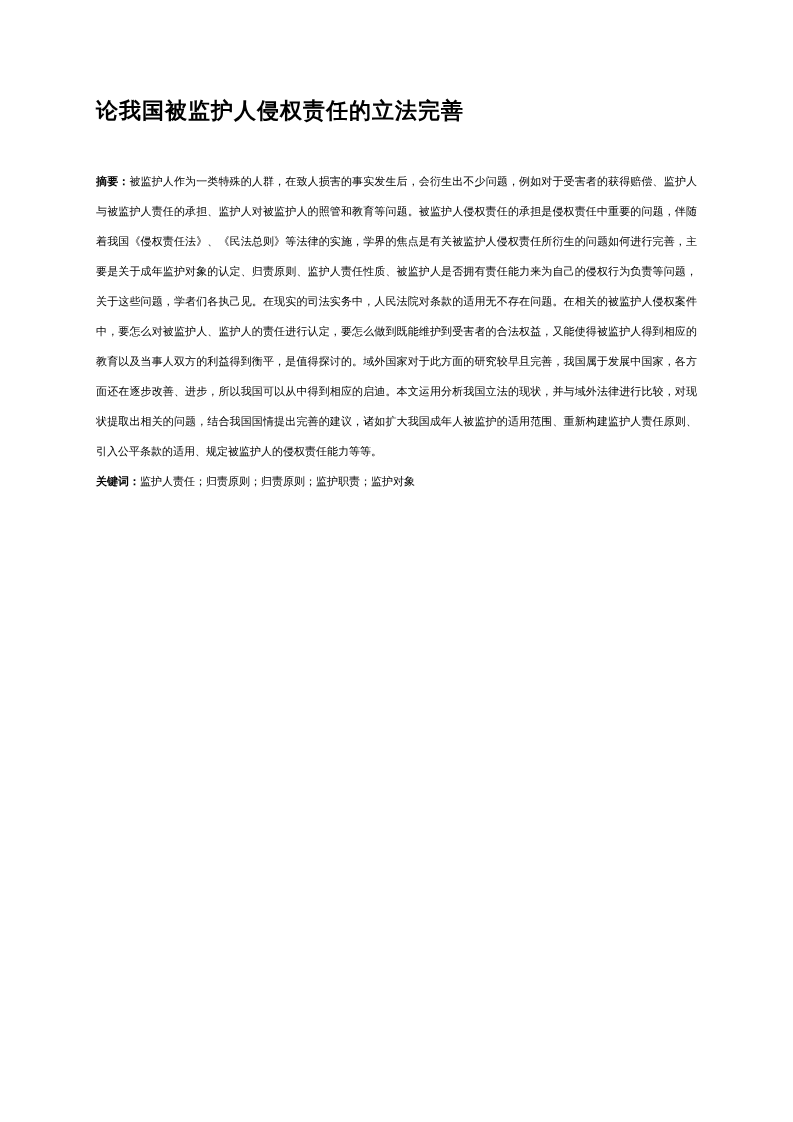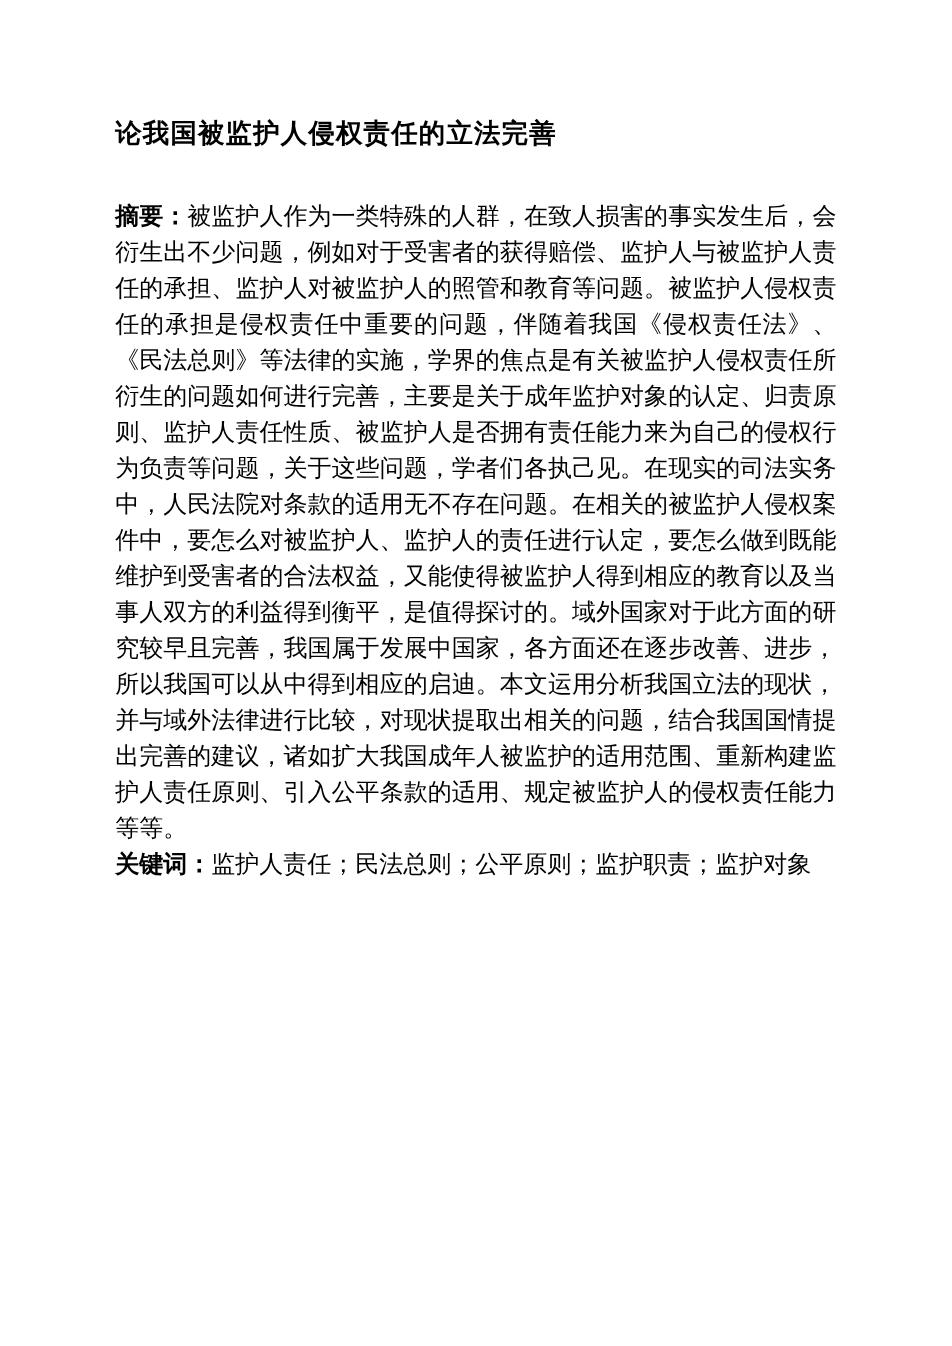--- a/index.html
+++ b/index.html
@@ -23,21 +23,21 @@
     text-align: left;
     font-family: "Liberation Sans", "DejaVu Sans", sans-serif;
     font-size: 22px;
     font-weight: bold;
     line-height: 30px;
     color: #000000;
     letter-spacing: 1px;
   }
   .para {
     margin: 0;
-    font-size: 20px;
+    font-size: 11px;
     line-height: 30px;
     text-align: justify;
     text-justify: inter-character;
     color: #000000;
     word-break: break-all;
   }
   .para .label {
     font-weight: bold;
     text-align: right;
   }
@@ -46,14 +46,14 @@
   }
 </style>
 </head>
 <body>
 
 <div class="page">
   <h1 class="doc-title">论我国被监护人侵权责任的立法完善</h1>
 
   <p class="para abstract-para"><span class="label">摘要：</span><span>被监护人作为一类特殊的人群，在致人损害的事实发生后，会衍生出不少问题，例如对于受害者的获得赔偿、监护人与被监护人责任的承担、监护人对被监护人的照管和教育等问题。被监护人侵权责任的承担是侵权责任中重要的问题，伴随着我国《侵权责任法》、《民法总则》等法律的实施，学界的焦点是有关被监护人侵权责任所衍生的问题如何进行完善，主要是关于成年监护对象的认定、归责原则、监护人责任性质、被监护人是否拥有责任能力来为自己的侵权行为负责等问题，关于这些问题，学者们各执己见。在现实的司法实务中，人民法院对条款的适用无不存在问题。在相关的被监护人侵权案件中，要怎么对被监护人、监护人的责任进行认定，要怎么做到既能维护到受害者的合法权益，又能使得被监护人得到相应的教育以及当事人双方的利益得到衡平，是值得探讨的。域外国家对于此方面的研究较早且完善，我国属于发展中国家，各方面还在逐步改善、进步，所以我国可以从中得到相应的启迪。本文运用分析我国立法的现状，并与域外法律进行比较，对现状提取出相关的问题，结合我国国情提出完善的建议，诸如扩大我国成年人被监护的适用范围、重新构建监护人责任原则、引入公平条款的适用、规定被监护人的侵权责任能力等等。</span></p>
 
-  <p class="para keywords-para"><span class="label">关键词：</span><span>监护人责任；民法总则；公平原则；监护职责；监护对象</span></p>
+  <p class="para keywords-para"><span class="label">关键词：</span><span>监护人责任；归责原则；归责原则；监护职责；监护对象</span></p>
 </div>
 
 </body></html>

